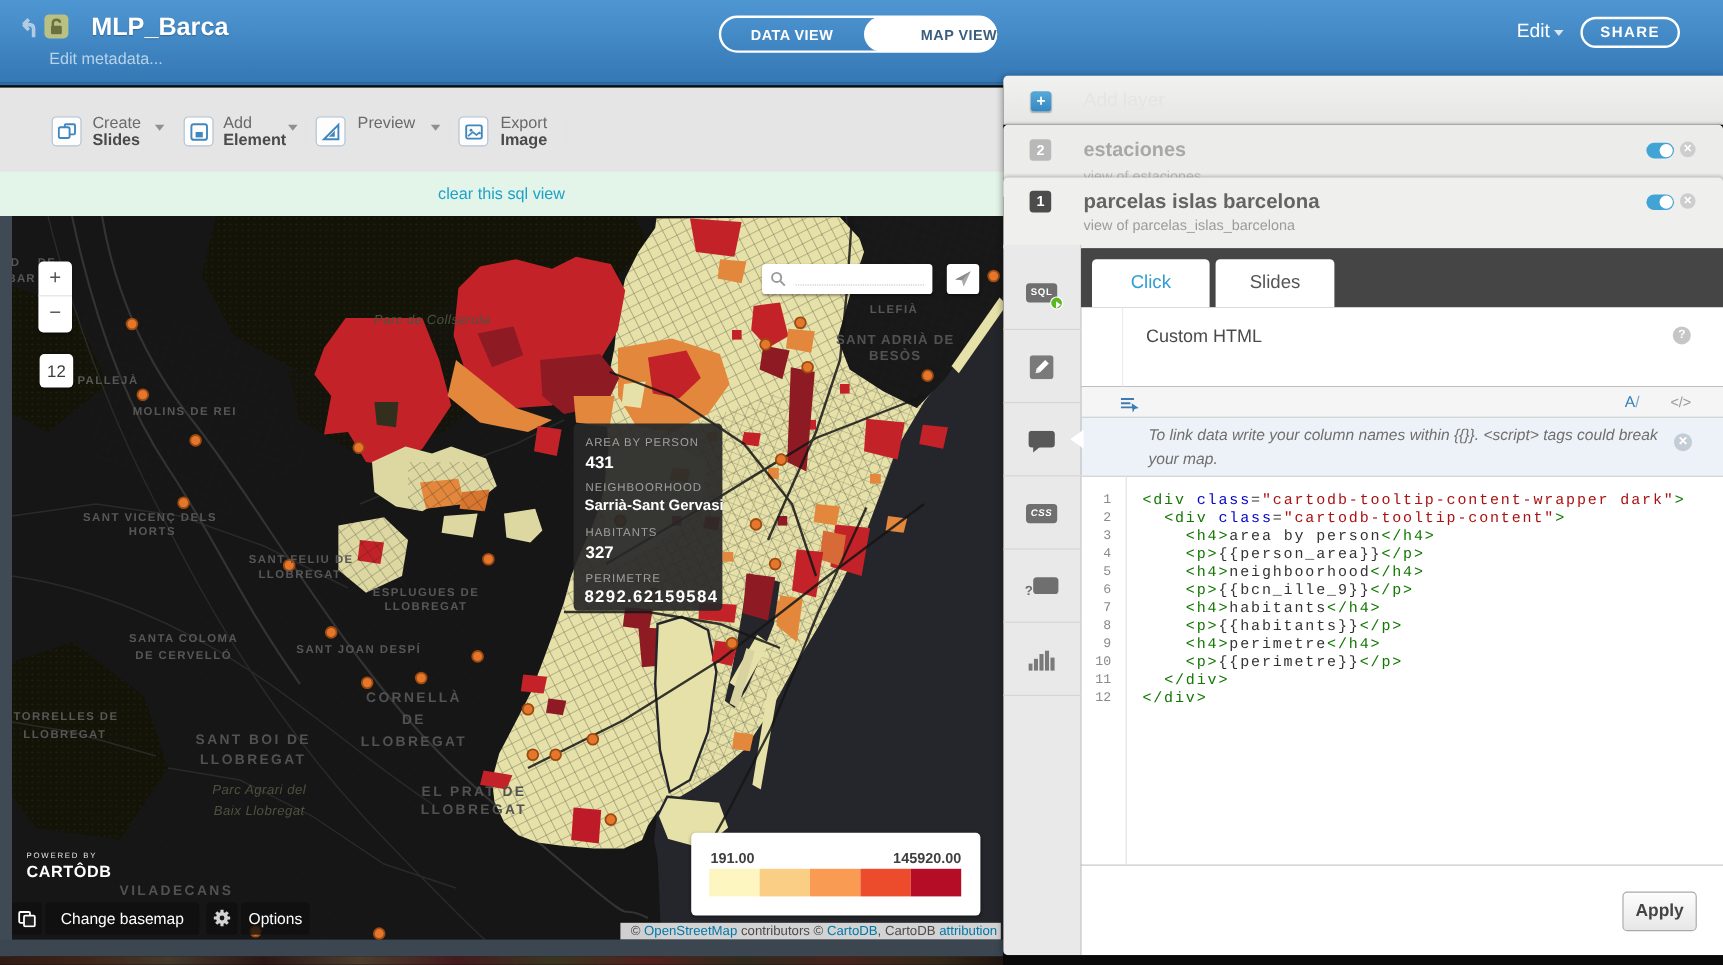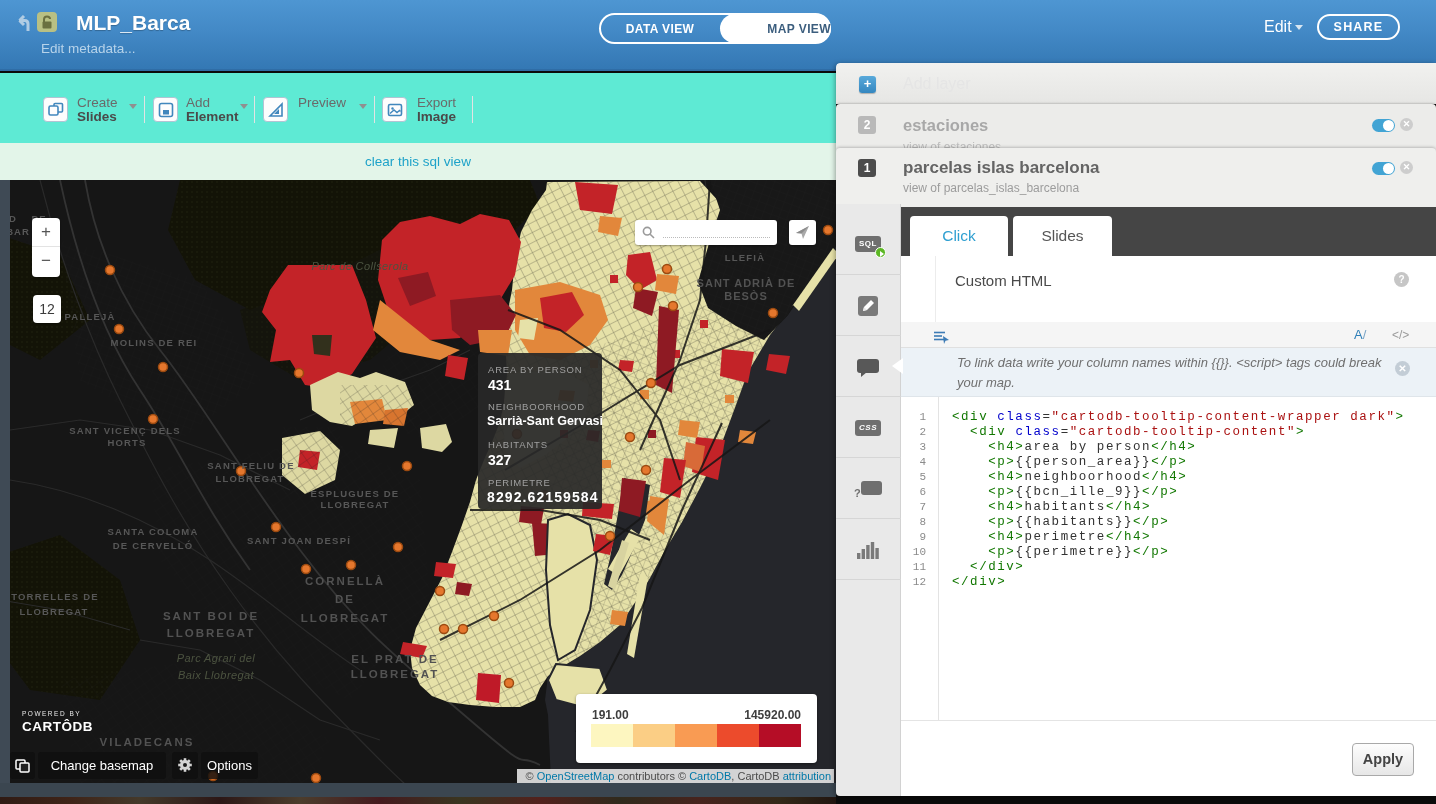--- a/index.html
+++ b/index.html
@@ -12,21 +12,21 @@
 #subtitle{left:41px;top:41px;font-size:13.5px;color:#b7d3ea;}
 #lock{left:37px;top:12px;width:20px;height:20px;background:#b9c084;border-radius:4px;}
 #pill{left:599px;top:13px;width:232px;height:31px;border:2px solid #fff;border-radius:17px;}
 #pillwhite{left:720px;top:14px;width:111px;height:29px;background:#fff;border-radius:15px;}
 #dataview{left:599px;top:22px;width:122px;text-align:center;color:#fff;font-weight:bold;font-size:12px;letter-spacing:.4px;}
 #mapview{left:721px;top:22px;width:110px;text-align:right;color:#3c5e7e;font-weight:bold;font-size:12px;letter-spacing:.4px;}
 #edit{left:1264px;top:18px;font-size:16px;color:#fff;}
 #editcaret{left:1295px;top:25px;width:0;height:0;border-left:4px solid transparent;border-right:4px solid transparent;border-top:5px solid #d7e6f2;}
 #share{left:1317px;top:14px;width:83px;height:26px;border:2px solid #fff;border-radius:14px;color:#fff;font-weight:bold;font-size:12.5px;letter-spacing:1.2px;text-align:center;line-height:23px;}
 
-#toolbar{left:0;top:73px;width:836px;height:80px;background:#5eead4;border-bottom:1px solid #e0e0e0;z-index:11;}
+#toolbar{left:0;top:73px;width:836px;height:80px;background:#e5e5e5;border-bottom:1px solid #e0e0e0;z-index:11;}
 .tbox{position:absolute;top:24px;width:25px;height:25px;background:#fdfdfd;border:1px solid #b2c3d3;border-radius:4px;}
 .tl1{position:absolute;top:23px;font-size:13.5px;color:#6a6a6a;line-height:13px;}
 .tl2{position:absolute;top:37px;font-size:13.5px;font-weight:bold;color:#4a4a4a;line-height:13px;}
 .tcaret{position:absolute;top:31px;width:0;height:0;border-left:4px solid transparent;border-right:4px solid transparent;border-top:5px solid #909090;}
 .tsep{position:absolute;top:23px;width:1px;height:27px;background:#e3e3e3;}
 
 #greenbar{left:0;top:143px;width:836px;height:37px;background:#e3f5e9;z-index:12;}
 #greenlink{left:0;top:154px;width:836px;text-align:center;font-size:13.5px;color:#1ea2c9;z-index:13;}
 
 #map{left:0;top:180px;width:836px;height:624px;background:#141414;overflow:hidden;}

